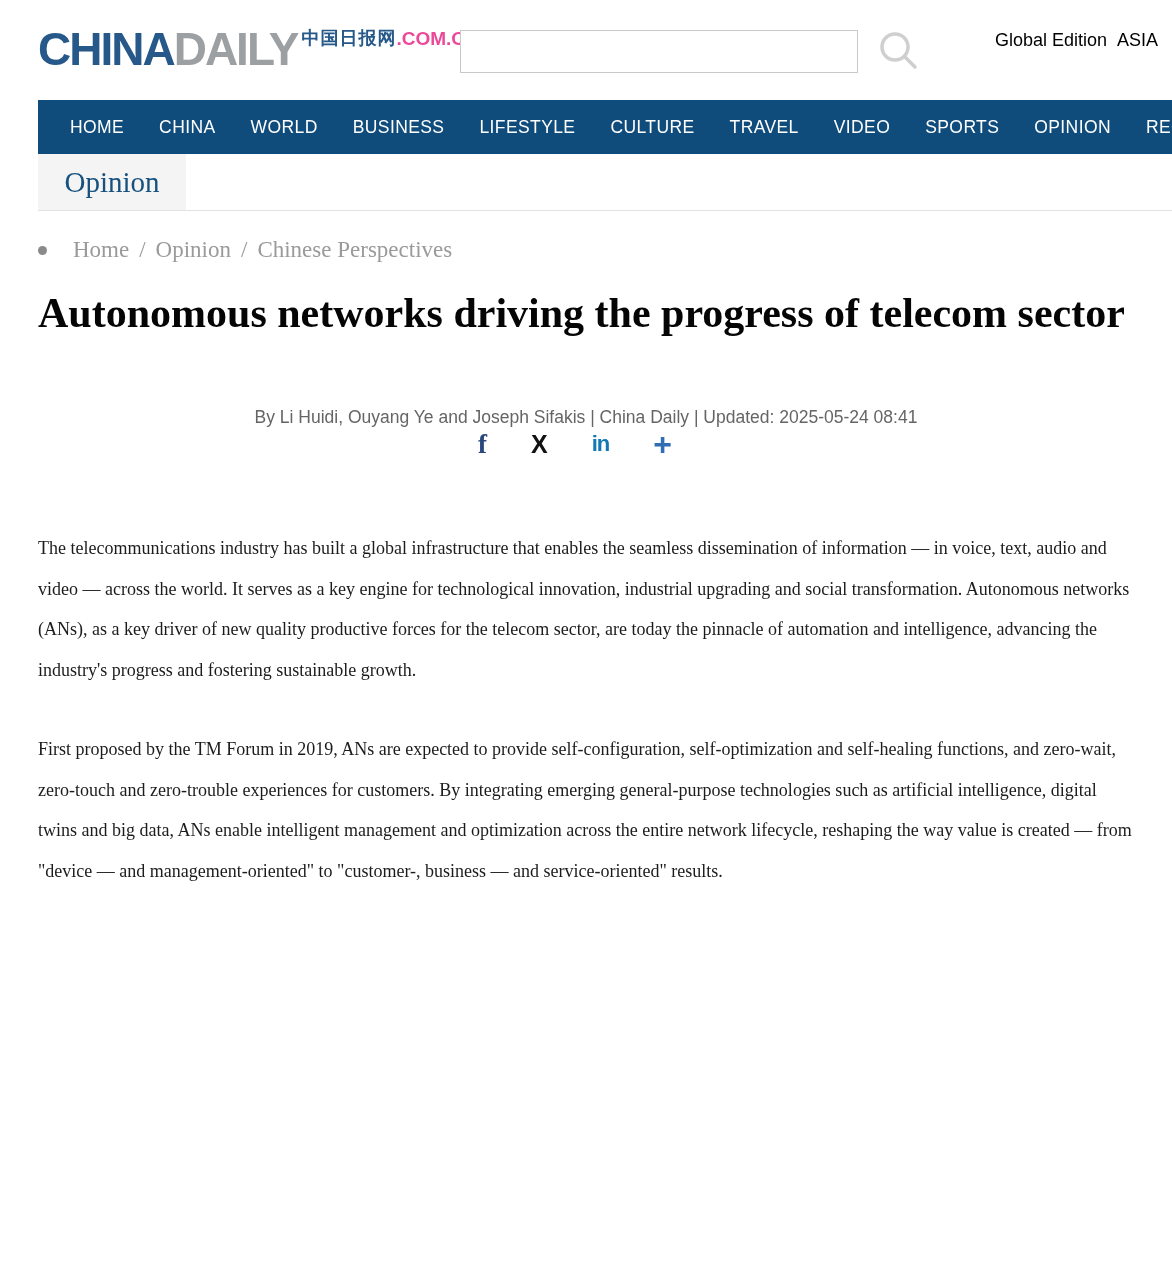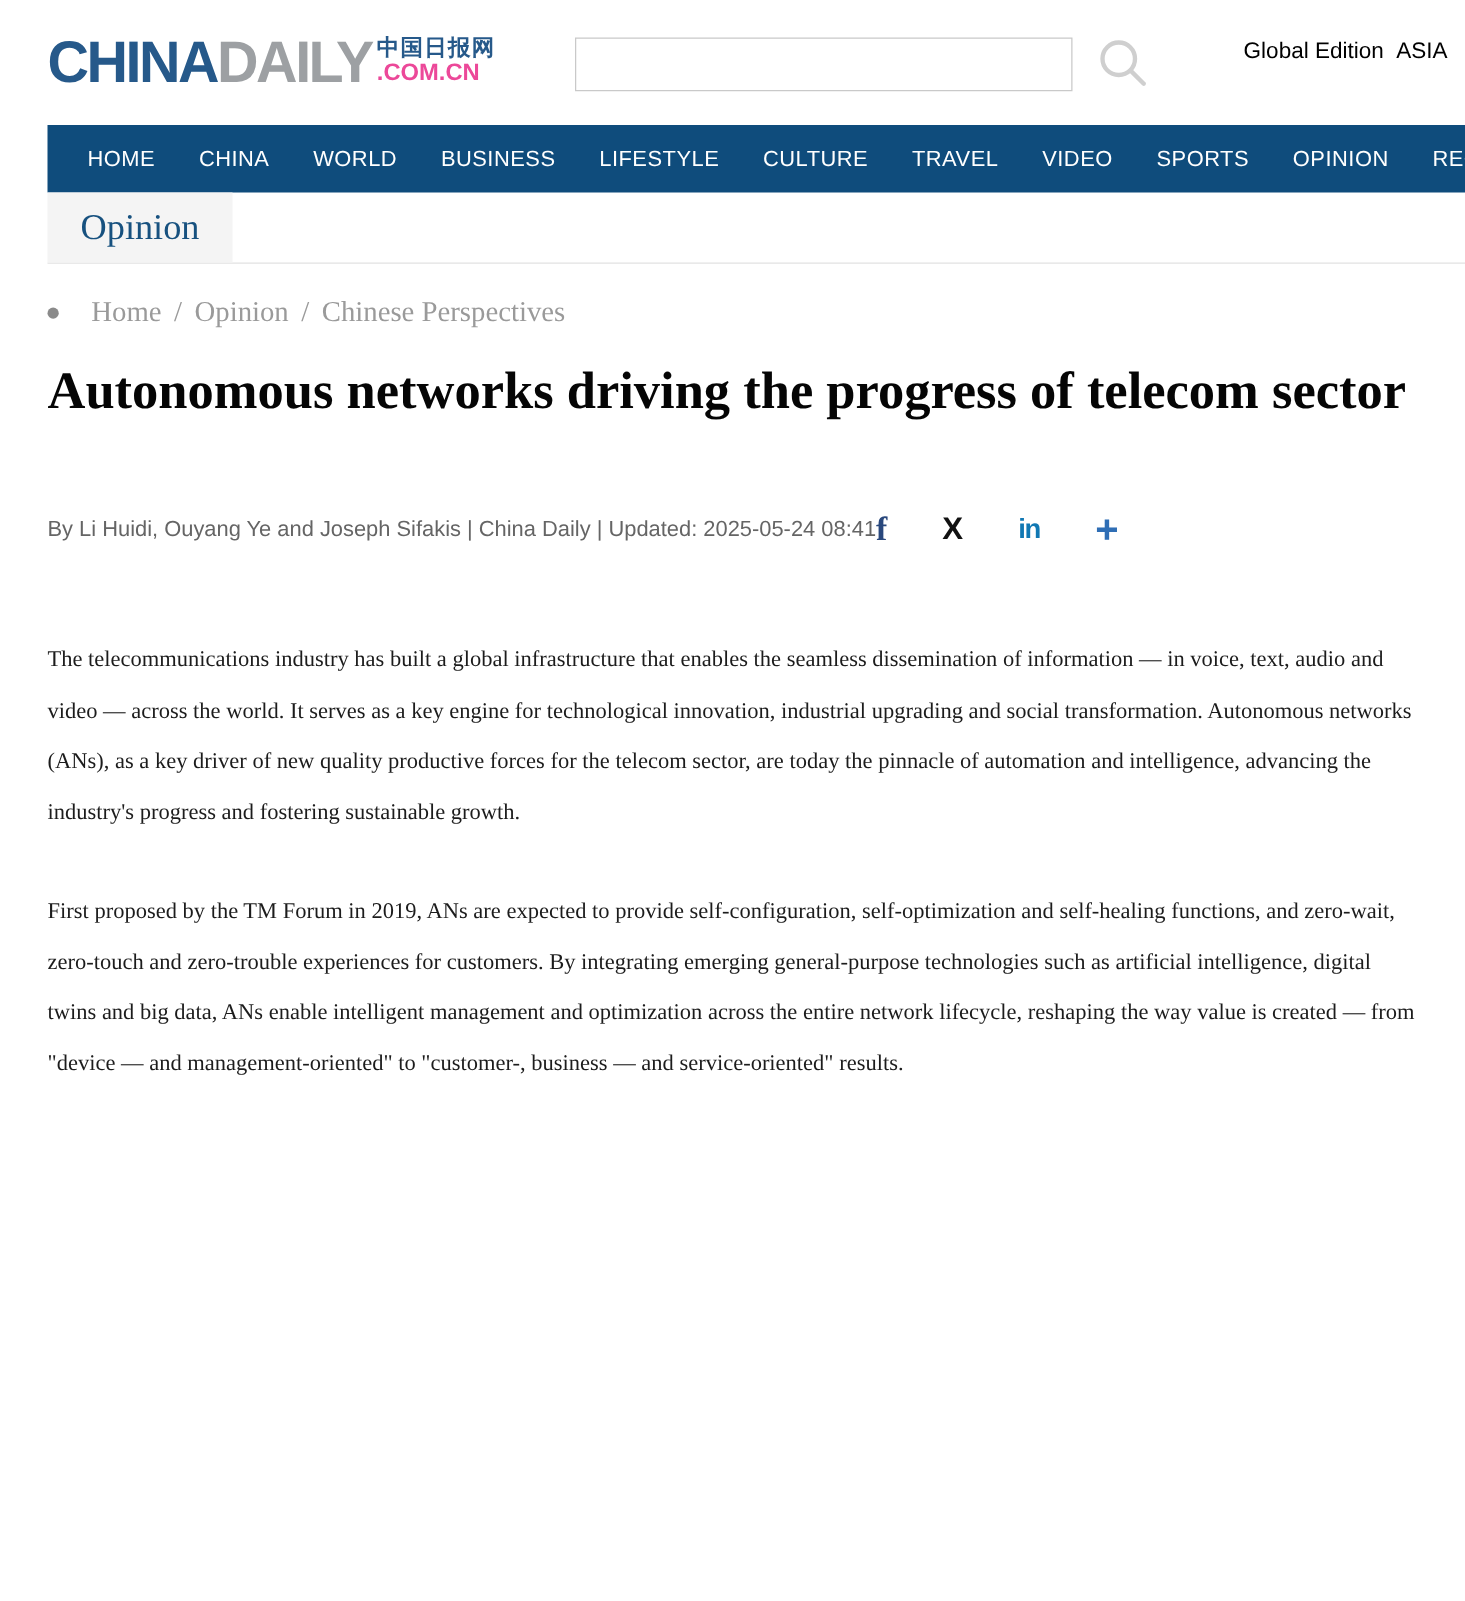--- a/index.html
+++ b/index.html
@@ -19,21 +19,21 @@
     position:absolute; left:38px; top:26px;
     display:flex; align-items:flex-start; cursor:pointer;
     line-height:1;
   }
   .logo .word {
     font-size:46px; font-weight:bold; letter-spacing:-2px;
     transform:scaleY(1.02); line-height:46px;
   }
   .logo .china { color:#26598a; }
   .logo .daily { color:#9da0a3; }
-  .logo-right { display:flex; flex-direction:column; margin-left:4px; margin-top:2px; }
+  .logo-right { display:flex; flex-direction:row; margin-left:4px; margin-top:2px; }
   .logo-right .cn { font-size:18px; font-weight:bold; color:#26598a; letter-spacing:1px; line-height:20px; }
   .logo-right .domain { font-size:19px; font-weight:bold; color:#ec4899; letter-spacing:0px; line-height:22px; }
 
   .search-box {
     position:absolute; left:460px; top:30px;
     width:398px; height:43px;
     border:1px solid #c9c9c9; background:#fff;
     font-size:18px; padding:0 12px; color:#333; outline:none;
   }
   .search-icon {
@@ -92,22 +92,23 @@
   .article { margin:0 38px 0 38px; }
   .article-title {
     margin-top:22px;
     font-family:"Liberation Serif", serif;
     font-weight:bold;
     font-size:42px; line-height:56px; color:#050505;
     max-width:1100px;
   }
   .byline-row {
     margin-top:66px;
-    display:flex; justify-content:flex-start; align-items:center;
+    display:flex; justify-content:center; align-items:center;
     max-width:1096px;
+    flex-direction:column;
   }
   .byline { font-size:17.5px; color:#656565; }
   .share-icons { display:flex; align-items:center; gap:44px; padding-right:22px; }
   .share-icons span { font-weight:bold; cursor:pointer; line-height:1; }
   .icon-fb { color:#29487d; font-size:27px; font-family:"Liberation Serif", serif; }
   .icon-x  { color:#111111; font-size:25px; }
   .icon-in { color:#1178b3; font-size:22px; letter-spacing:-1px; }
   .icon-plus { color:#2f6eb5; font-size:32px; }
 
   .article-body {

